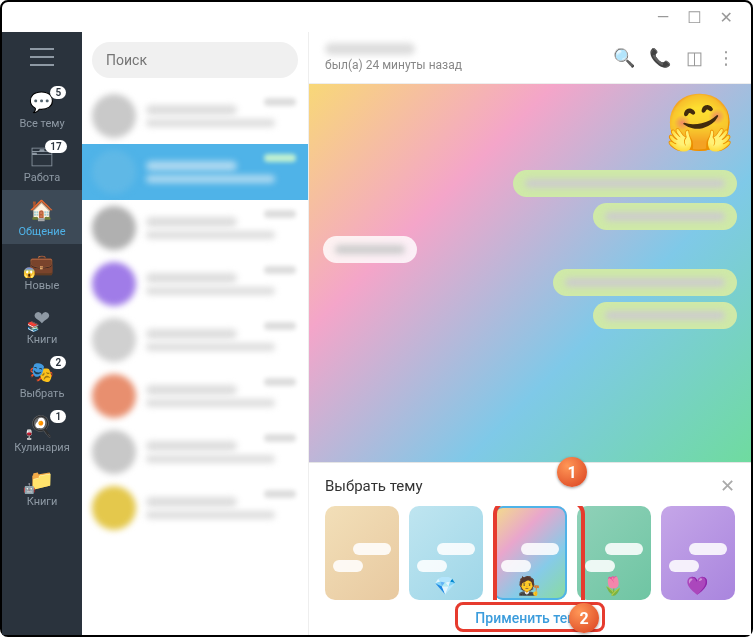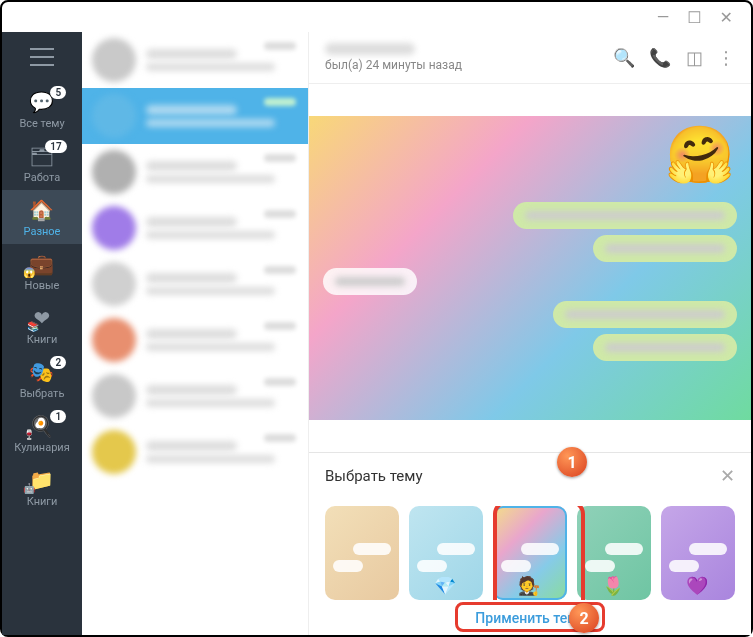--- a/index.html
+++ b/index.html
@@ -30,40 +30,40 @@
 .avatar { width: 44px; height: 44px; border-radius: 50%; background: #ccc; flex-shrink: 0; filter: blur(3px); }
 .chat-item.active .avatar { background: #7dcff5; }
 .chat-text { flex: 1; display: flex; flex-direction: column; gap: 4px; }
 .blur-line { height: 10px; border-radius: 5px; background: #ddd; filter: blur(3px); }
 .blur-line.w1 { width: 60%; } .blur-line.w2 { width: 85%; height: 8px; }
 .chat-item.active .blur-line { background: #aed9f0; }
 .chat-item.active .blur-line.time { background:#bff0d0; }
 .chat-time { position: absolute; top: 10px; right: 12px; width: 32px; height: 8px; background: #ddd; filter: blur(2px); border-radius:4px; }
 
 
-.chatview { flex: 1; display: flex; flex-direction: column; position: relative; gap: 32px; }
+.chatview { flex: 1; display: flex; flex-direction: column; position: relative; }
 .chat-header { height: 52px; display: flex; align-items: center; padding: 0 16px; gap: 14px; border-bottom: 1px solid #eee; }
 .chat-title { flex: 1; display:flex; flex-direction:column; gap:3px; }
 .chat-title .name-blur { width: 90px; height: 12px; background: #ddd; border-radius: 6px; filter: blur(3px); }
 .chat-title .status { font-size: 12px; color: #888; }
 .header-ico { color: #999; font-size: 18px; cursor: pointer; }
 
 .chat-bg { flex: 1; background: linear-gradient(135deg, #f8d878 0%, #f4a5c9 30%, #7fc9e8 65%, #6fdb9f 100%); position: relative; padding: 10px 14px; overflow: hidden; }
 .sticker-hug { position: absolute; top: 6px; right: 16px; font-size: 56px; }
 .msg { background: rgba(255,255,255,0.82); border-radius: 14px; padding: 9px 12px; margin: 6px 0; width: fit-content; min-width: 60px; }
 .msg .blur-line { background: #ccc; height: 9px; }
 .msg.out { margin-left: auto; background: #cfe9a8; }
 .msg.wide .blur-line { width: 200px; }
 .msg.med .blur-line { width: 120px; }
 .msg.sm .blur-line { width: 70px; }
 .msg.mid .blur-line { width: 160px; }
 
 
 .theme-panel { background: #fff; border-top: 1px solid #e5e5e5; padding: 12px 16px 6px; }
-.theme-title-row { display: flex; justify-content: space-between; align-items: center; margin-bottom: 20px; }
+.theme-title-row { display: flex; justify-content: space-between; align-items: center; margin-bottom: 10px; }
 .theme-title { font-size: 15px; color: #333; }
 .close-x { color: #aaa; font-size: 18px; cursor: pointer; }
 .themes { display: flex; gap: 10px; overflow: hidden; }
 .theme-card { width: 74px; height: 94px; border-radius: 10px; position: relative; cursor: pointer; display: flex; flex-direction: column; justify-content: center; align-items: center; gap: 5px; padding-top: 8px; }
 .theme-card.selected { outline: 2px solid #4fb3e8; outline-offset: -2px; }
 .highlight-box { position:absolute; border:4px solid #e63b2e; border-radius:14px; pointer-events:none; z-index:5; }
 .hl-card { left: 168px; top:-6px; width:92px; height:148px; }
 .theme-card .bub { width: 38px; height: 12px; border-radius: 7px; background: rgba(255,255,255,0.86); align-self: flex-end; margin-right: 8px; }
 .theme-card .bub.left { align-self: flex-start; margin-left: 8px; width: 30px; margin-right:0; }
 .theme-card .emj { position: absolute; bottom: 4px; left: 50%; transform: translateX(-50%); font-size: 18px; }
@@ -92,21 +92,21 @@
           <div class="folder">
             <div class="ico">💬<span class="badge">5</span></div>
             <div>Все тему</div>
           </div>
           <div class="folder">
             <div class="ico">🗂<span class="badge">17</span></div>
             <div>Работа</div>
           </div>
           <div class="folder active">
             <div class="ico">🏠</div>
-            <div>Разное</div>
+            <div>Общение</div>
           </div>
           <div class="folder">
             <div class="ico">💼<span class="b-emoji">😱</span></div>
             <div>Новые</div>
           </div>
           <div class="folder">
             <div class="ico">❤<span class="b-emoji">📚</span></div>
             <div>Книги</div>
           </div>
           <div class="folder">
@@ -118,20 +118,23 @@
             <div>Кулинария</div>
           </div>
           <div class="folder">
             <div class="ico">📁<span class="b-emoji">🤖</span></div>
             <div>Книги</div>
           </div>
         </div>
     </div>
 
     <div class="chatlist">
+      <div class="search-wrap">
+        <input class="search" placeholder="Поиск" style="">
+      </div>
       <div class="chats" id="chats">
           <div class="chat-item">
             <div class="avatar" style="background:#c9c9c9"></div>
             <div class="chat-text">
               <div class="blur-line w1"></div>
               <div class="blur-line w2"></div>
             </div>
             <div class="chat-time blur-line time"></div>
           </div>
           <div class="chat-item active">

